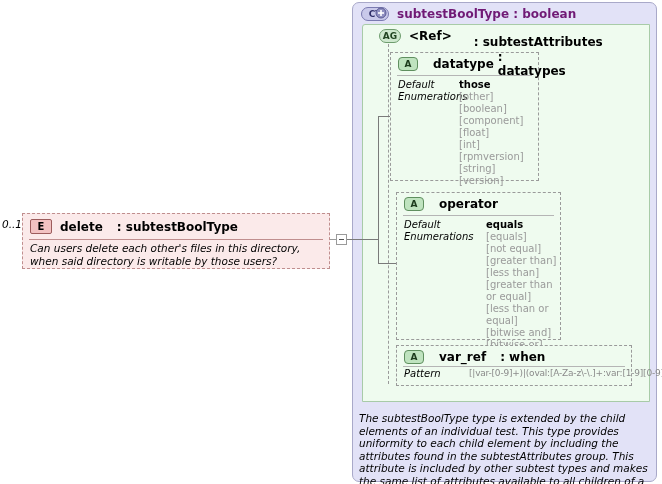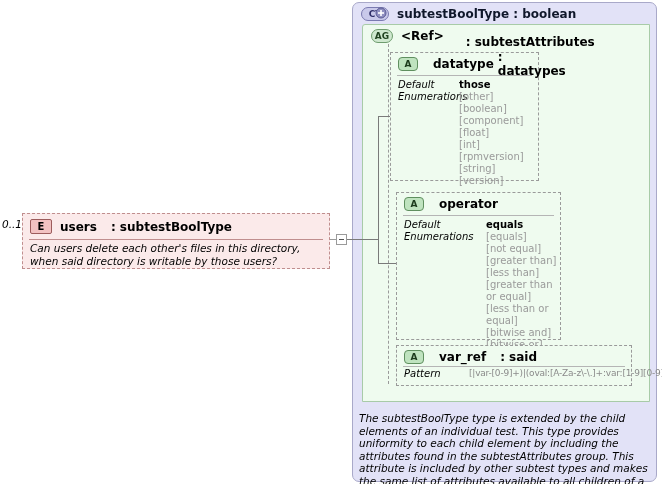--- a/index.html
+++ b/index.html
@@ -68,33 +68,33 @@
   }
   #ct-header{
     position:absolute;left:0;top:0;right:0;height:22px;
     display:flex;align-items:center;padding-left:8px;box-sizing:border-box;
   }
   .badge-ct{
     width:28px;height:14px;border:1px solid #7a7ab0;background:#c9c9ea;
     border-radius:7px;color:#30306a;font-size:9px;font-weight:bold;
     letter-spacing:0px;
   }
-  #ct-title{margin-left:8px;font-size:12px;font-weight:bold;color:#0f172a;}
+  #ct-title{margin-left:8px;font-size:12px;font-weight:bold;color:#701a75;}
 
   
   #ag-group{
     left:362px;top:24px;width:288px;height:378px;
     border:1px solid #a8cba8;
     border-top-left-radius:3px;
     background:#effbef;
     box-sizing:border-box;
   }
   #ag-header{
     position:absolute;left:0;top:0;right:0;height:22px;
-    display:flex;align-items:center;padding-left:8px;box-sizing:border-box;
+    display:flex;align-items:center;padding-left:16px;box-sizing:border-box;
   }
   .badge-ag{
     width:22px;height:14px;border:1px solid #6e9c6e;background:#cfe8cf;
     border-radius:7px;color:#224422;font-size:9px;font-weight:bold;
   }
   #ag-ref{margin-left:8px;font-size:12px;font-weight:bold;color:#000;}
   #ag-type{margin-left:22px;font-size:12px;font-weight:bold;color:#000;margin-top:12px;}
 
   
   .tree-v{position:absolute;background:#7a7a7a;width:1px;}
@@ -162,21 +162,21 @@
 </head>
 <body>
 
 <div class="canvas">
 
   <div class="abs" id="cardinality">0..1</div>
 
   <div class="abs" id="element-box">
     <div id="element-header">
       <span class="badge badge-e">E</span>
-      <span id="element-name">users</span>
+      <span id="element-name">delete</span>
       <span id="element-type">: subtestBoolType</span>
     </div>
     <div id="element-divider"></div>
     <div id="element-doc">Can users delete each other's files in this directory, when said directory is writable by those users?</div>
   </div>
 
   <div class="abs" id="conn-line"></div>
   <div class="abs" id="conn-box"></div>
 
   <div class="abs" id="ct-panel">
@@ -248,21 +248,21 @@
       <span class="enum-val">[bitwise and]</span>
       <span class="enum-val">[bitwise or]</span>
       <span class="enum-val">[pattern match]</span>
     </div>
   </div>
 
   <div class="attr-box" id="attr-varref">
     <div class="attr-header">
       <span class="badge badge-a">A</span>
       <span class="attr-name">var_ref</span>
-      <span class="attr-type" style="margin-left:14px;">: said</span>
+      <span class="attr-type" style="margin-left:14px;">: when</span>
     </div>
     <div class="attr-divider"></div>
     <div class="facet-label">Pattern</div>
     <div class="pattern-val">[|var-[0-9]+)|(oval:[A-Za-z\-\.]+:var:[1-9][0-9]*)]</div>
   </div>
 
   <div class="abs" id="doc-panel">
     <div id="doc-text">The subtestBoolType type is extended by the child elements of an individual test.  This type provides uniformity to each child element by including the attributes found in the subtestAttributes group.  This attribute is included by other subtest types and makes the same list of attributes available to all children of a test.  This specific type describes simple boolean data.</div>
   </div>
 

